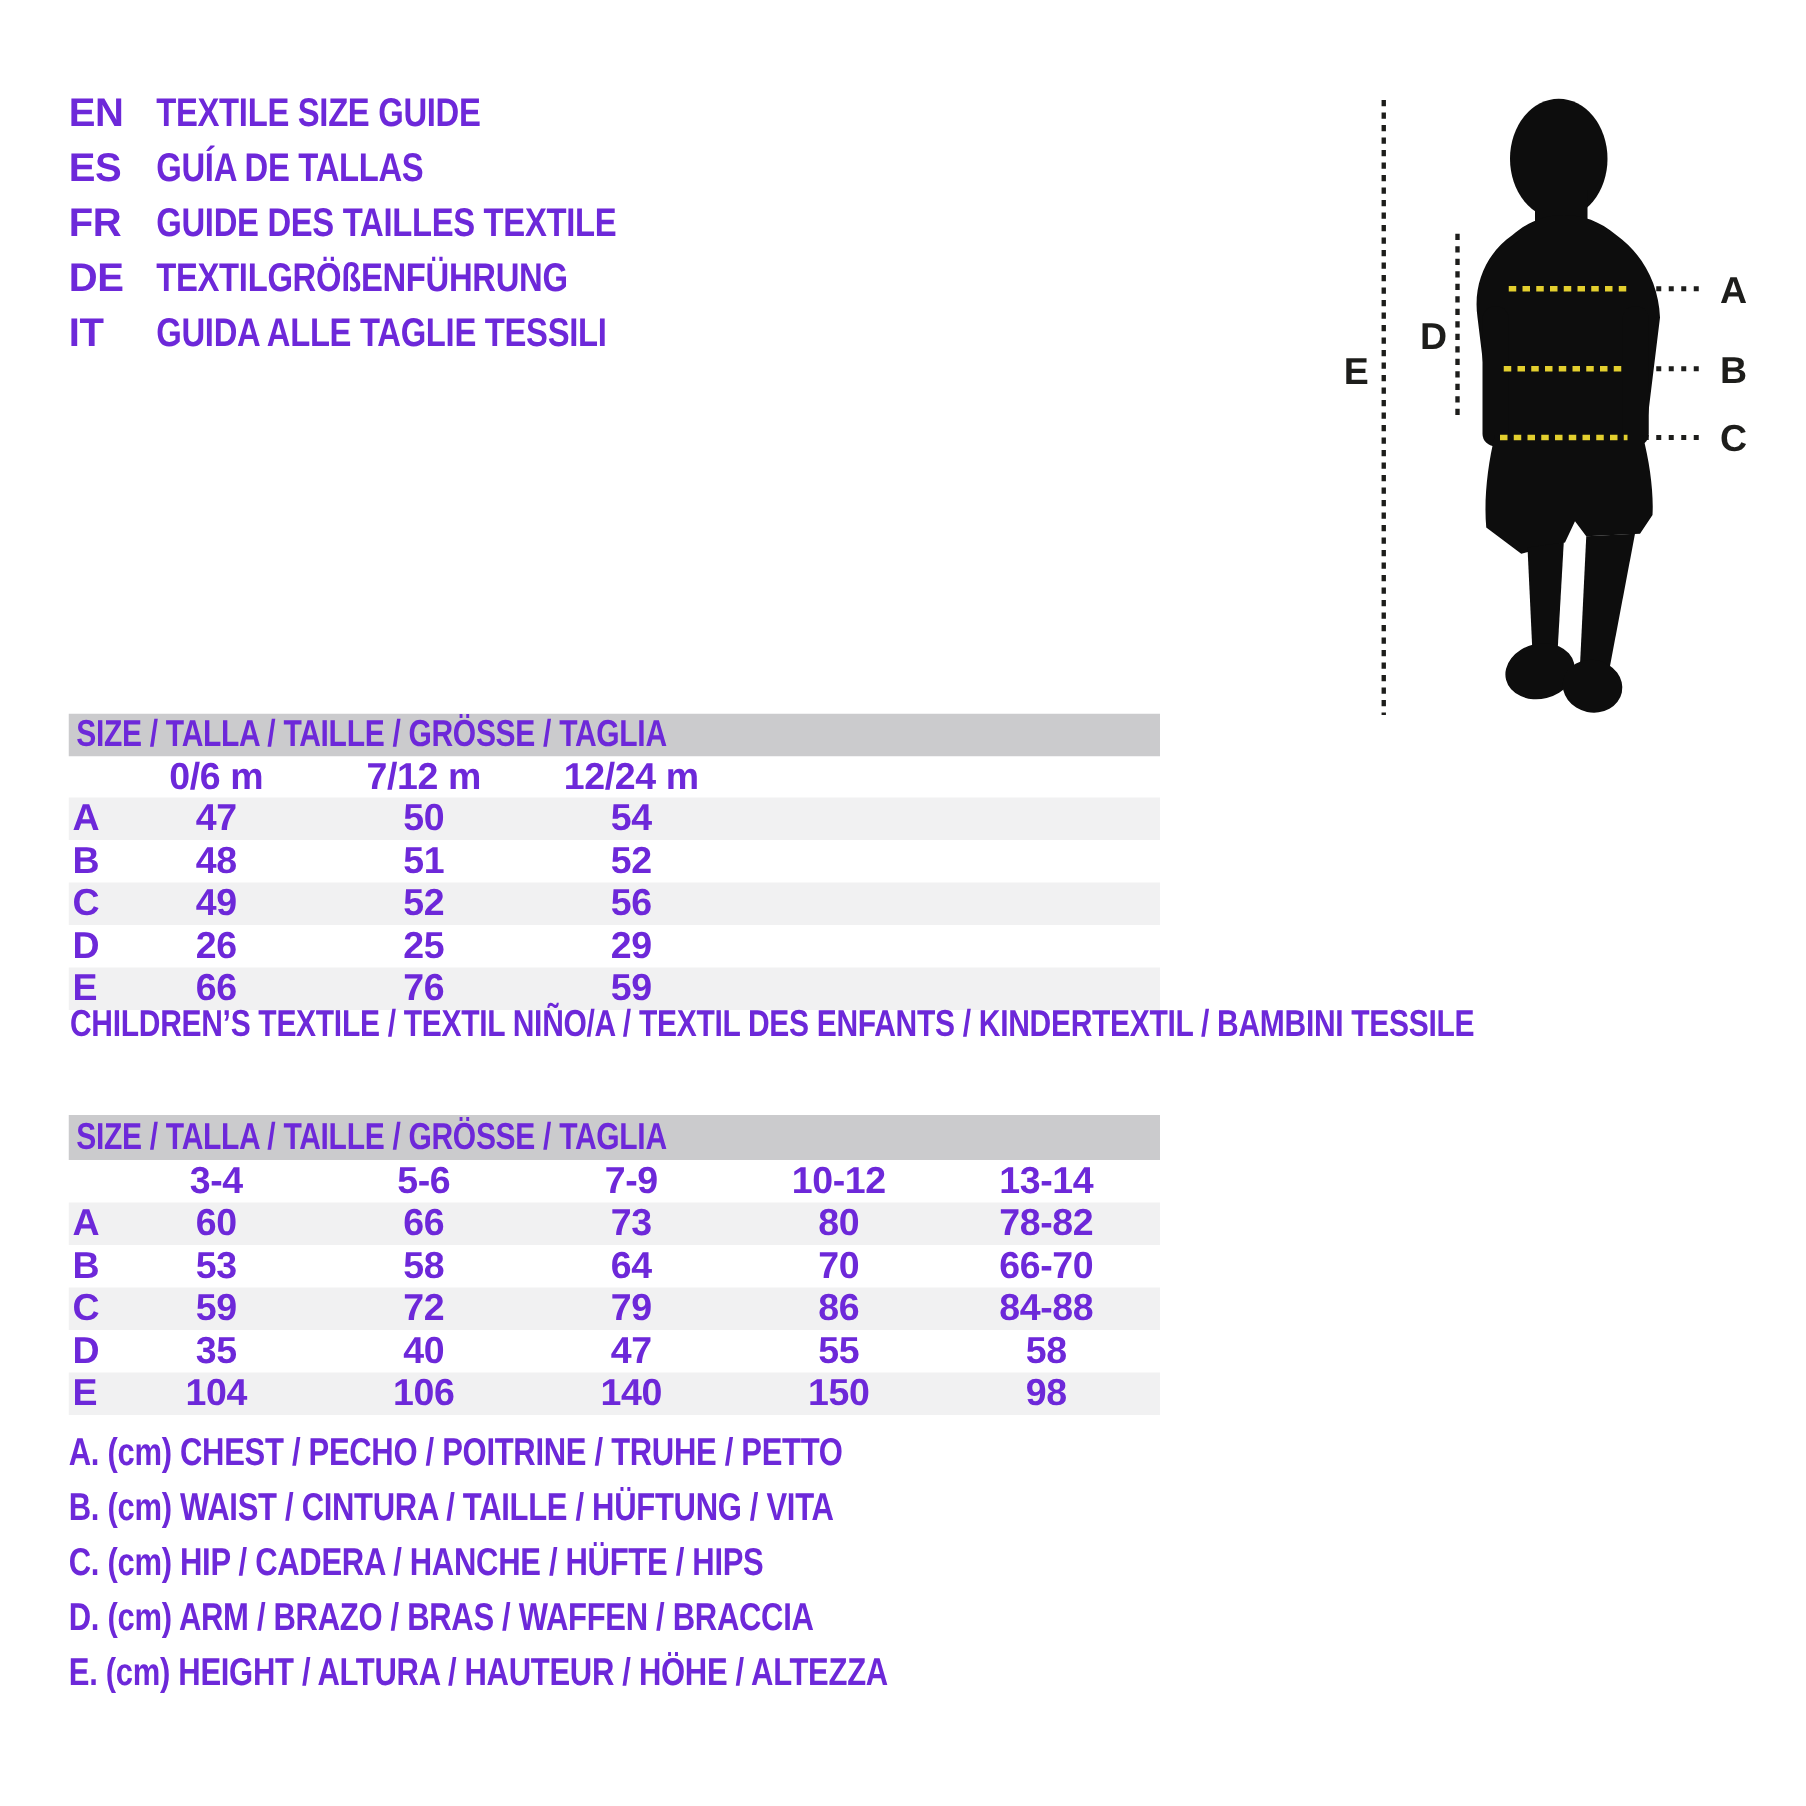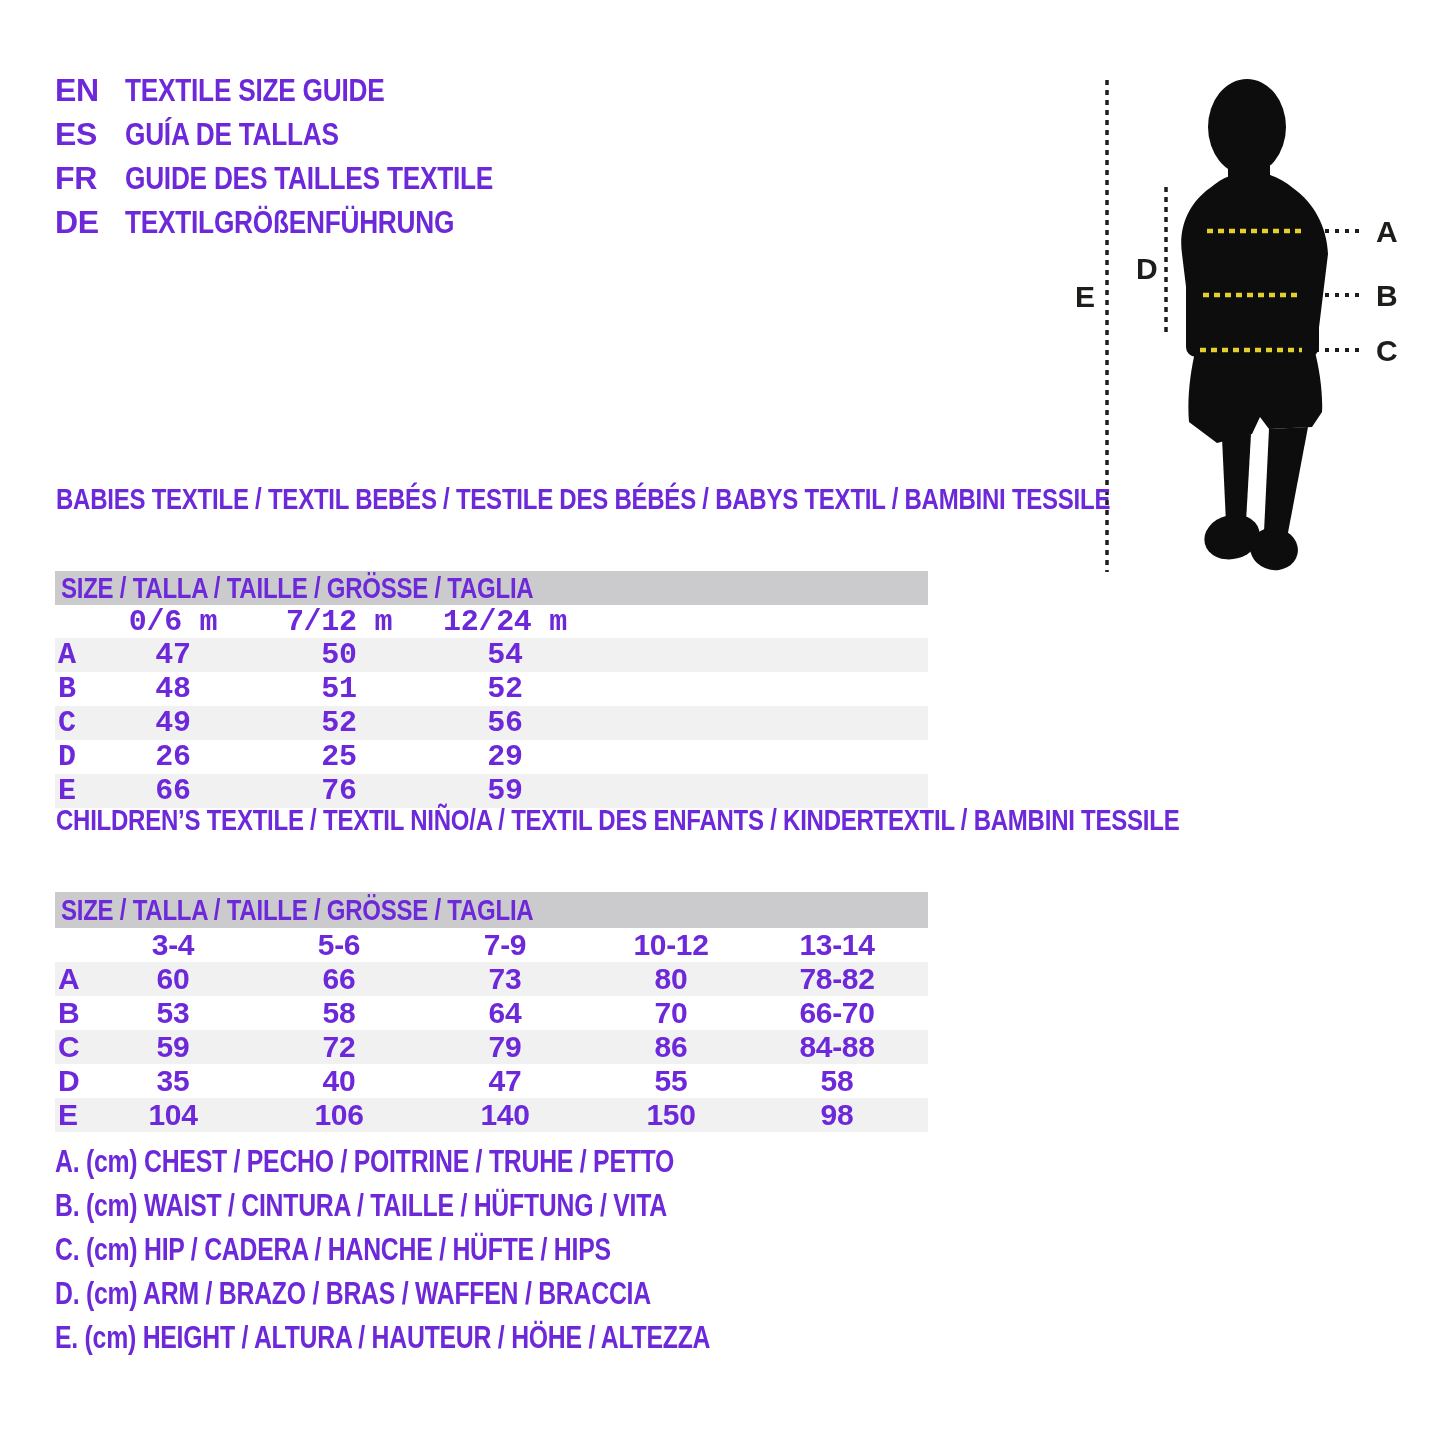--- a/index.html
+++ b/index.html
@@ -23,21 +23,21 @@
   .sec-heading.babies{top:482px;}
   .sec-heading.children{top:803px;}
 
   
   .tbl{position:absolute;left:55px;width:873px;font-size:30px;}
   .tbl.babies{top:531px;}
   .tbl.children{top:852px;}
   .size-bar{height:34px;background:#cbcbcd;display:flex;align-items:center;padding-left:6px;box-sizing:border-box;margin-top:40px;}
   .size-bar .cond{font-size:30px;}
   .tbl.children .size-bar{height:36px;}
-  .grid-b{display:grid;grid-template-columns:35px 166px 166px 166px 1fr;align-items:center;font-family:Liberation Mono, monospace;}
+  .grid-b{display:grid;grid-template-columns:35px 166px 166px 166px 1fr;align-items:center;}
   .grid-c{display:grid;grid-template-columns:35px 166px 166px 166px 166px 166px 1fr;align-items:center;}
   .cols-row{height:33px;}
   .tbl.children .cols-row{height:34px;}
   .data-row{height:34px;}
   .data-row.stripe{background:#f1f1f2;}
   .cell-label{padding-left:3px;}
   .cell-val{text-align:center;}
 
   
   .legend{position:absolute;left:55px;top:1140px;}
@@ -57,20 +57,24 @@
       <span class="lang-code">ES</span>
       <span class="cond" style="transform:scaleX(0.82);">GUÍA DE TALLAS</span>
     </div>
     <div class="lang-row">
       <span class="lang-code">FR</span>
       <span class="cond" style="transform:scaleX(0.82);">GUIDE DES TAILLES TEXTILE</span>
     </div>
     <div class="lang-row">
       <span class="lang-code">DE</span>
       <span class="cond" style="transform:scaleX(0.82);">TEXTILGRÖßENFÜHRUNG</span>
+    </div>
+    <div class="lang-row">
+      <span class="lang-code">IT</span>
+      <span class="cond" style="transform:scaleX(0.82);">GUIDA ALLE TAGLIE TESSILI</span>
     </div>
   </div>
 
   <div class="figure">
     <svg width="400" height="520" viewBox="0 0 400 520">
 
       <line x1="57" y1="20" x2="57" y2="512" stroke="#1d1d1b" stroke-width="3.5" stroke-dasharray="5 5"></line>
 
       <line x1="116" y1="127" x2="116" y2="277" stroke="#1d1d1b" stroke-width="3.5" stroke-dasharray="5 5"></line>
 
@@ -104,23 +108,20 @@
       <line x1="150" y1="290" x2="252" y2="290" stroke="#e3cf2e" stroke-width="4.5" stroke-dasharray="6 5"></line>
 
       <text x="326" y="182" font-size="30">A</text>
       <text x="326" y="246" font-size="30">B</text>
       <text x="326" y="301" font-size="30">C</text>
       <text x="86" y="219" font-size="30">D</text>
       <text x="25" y="247" font-size="30">E</text>
     </svg>
   </div>
 
-  <div class="sec-heading babies">
-    <span class="cond">BABIES TEXTILE / TEXTIL BEBÉS / TESTILE DES BÉBÉS / BABYS TEXTIL / BAMBINI TESSILE</span>
-  </div>
 
   <div class="tbl babies">
     <div class="size-bar">
       <span class="cond">SIZE / TALLA / TAILLE / GRÖSSE / TAGLIA</span>
     </div>
     <div class="grid-b cols-row">
       <div class="cell-label"></div>
       <div class="cell-val">0/6 m</div>
       <div class="cell-val">7/12 m</div>
       <div class="cell-val">12/24 m</div>

